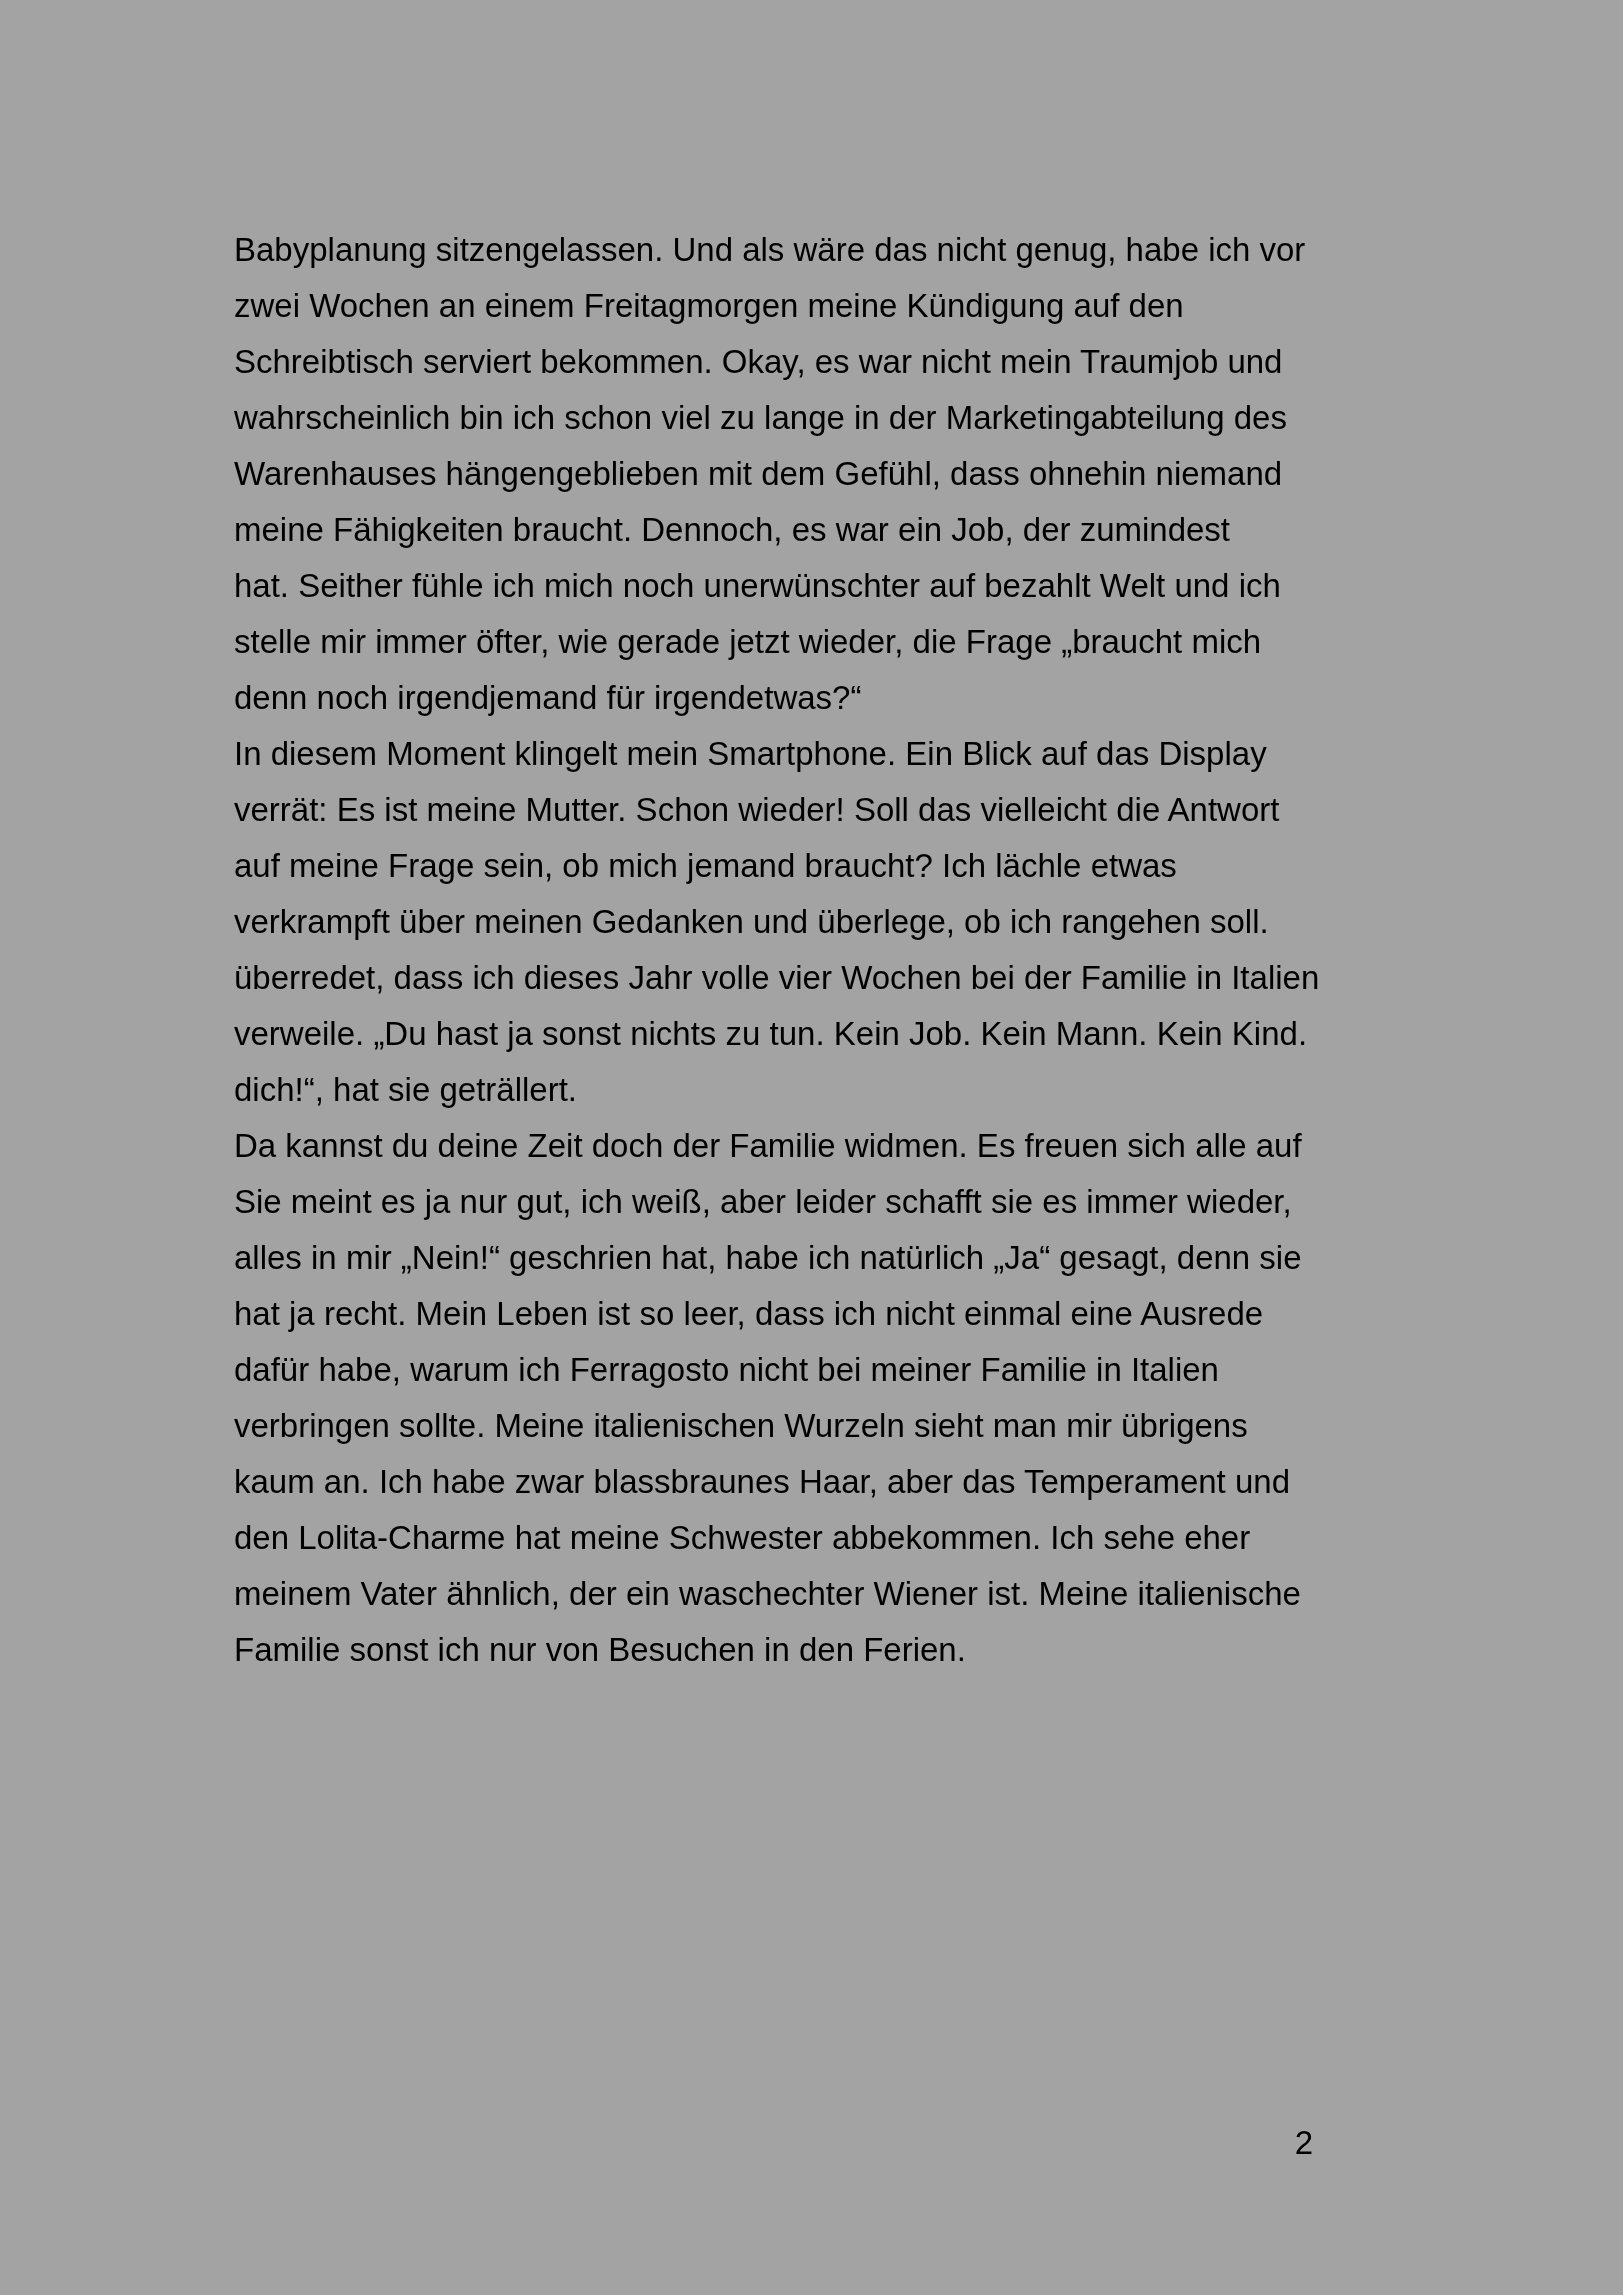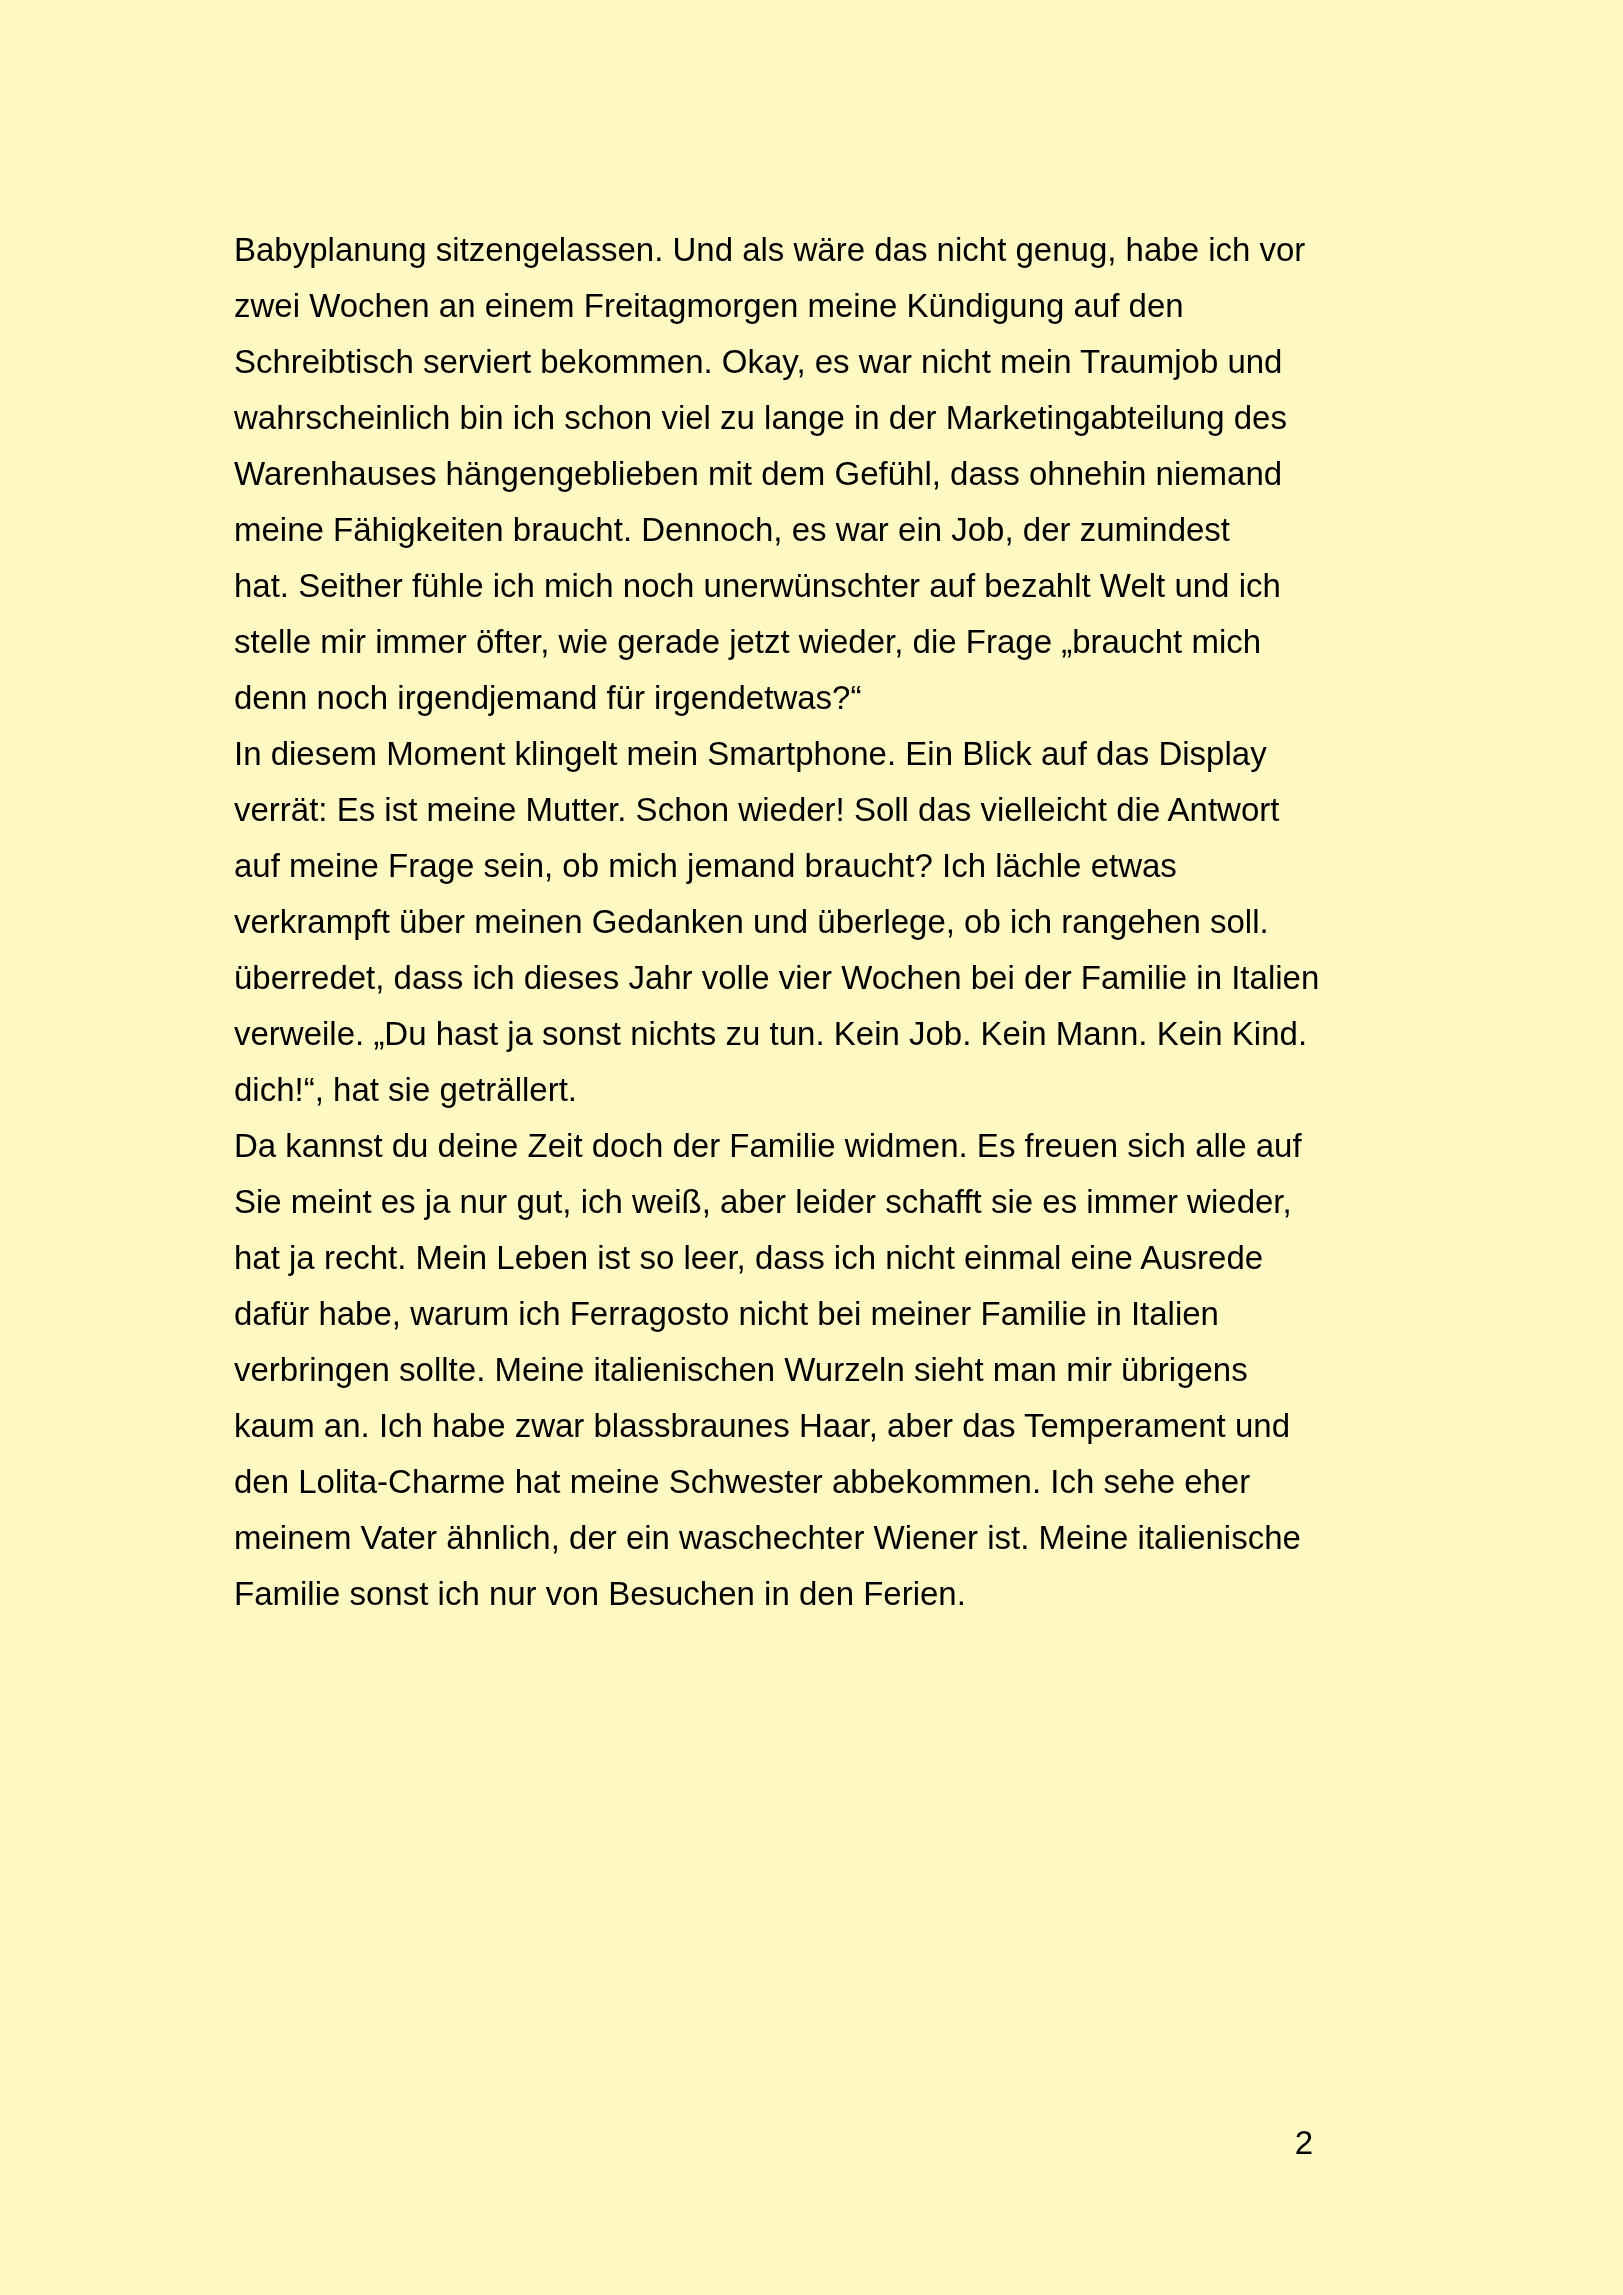--- a/index.html
+++ b/index.html
@@ -4,21 +4,21 @@
 <style>
   html, body {
     margin: 0;
     padding: 0;
     background: #ffffff;
   }
   .sheet {
     position: relative;
     width: 1623px;
     height: 2295px;
-    background: #fef9c3;
+    background: #a3a3a3;
     overflow: hidden;
     font-family: "Liberation Sans", sans-serif;
     color: #000000;
   }
   .text-block {
     position: absolute;
     left: 234px;
     top: 222px;
     width: 1087px;
     font-size: 33px;
@@ -55,20 +55,21 @@
       <div class="text-line">denn noch irgendjemand für irgendetwas?“</div>
       <div class="text-line">In diesem Moment klingelt mein Smartphone. Ein Blick auf das Display</div>
       <div class="text-line">verrät: Es ist meine Mutter. Schon wieder! Soll das vielleicht die Antwort</div>
       <div class="text-line">auf meine Frage sein, ob mich jemand braucht? Ich lächle etwas</div>
       <div class="text-line">verkrampft über meinen Gedanken und überlege, ob ich rangehen soll.</div>
       <div class="text-line">überredet, dass ich dieses Jahr volle vier Wochen bei der Familie in Italien</div>
       <div class="text-line">verweile. „Du hast ja sonst nichts zu tun. Kein Job. Kein Mann. Kein Kind.</div>
       <div class="text-line">dich!“, hat sie geträllert.</div>
       <div class="text-line">Da kannst du deine Zeit doch der Familie widmen. Es freuen sich alle auf</div>
       <div class="text-line">Sie meint es ja nur gut, ich weiß, aber leider schafft sie es immer wieder,</div>
+      <div class="text-line">alles in mir „Nein!“ geschrien hat, habe ich natürlich „Ja“ gesagt, denn sie</div>
       <div class="text-line">hat ja recht. Mein Leben ist so leer, dass ich nicht einmal eine Ausrede</div>
       <div class="text-line">dafür habe, warum ich Ferragosto nicht bei meiner Familie in Italien</div>
       <div class="text-line">verbringen sollte. Meine italienischen Wurzeln sieht man mir übrigens</div>
       <div class="text-line">kaum an. Ich habe zwar blassbraunes Haar, aber das Temperament und</div>
       <div class="text-line">den Lolita-Charme hat meine Schwester abbekommen. Ich sehe eher</div>
       <div class="text-line">meinem Vater ähnlich, der ein waschechter Wiener ist. Meine italienische</div>
       <div class="text-line">Familie sonst ich nur von Besuchen in den Ferien.</div>
     </div>
   <div class="footer">2</div>
 </div>

